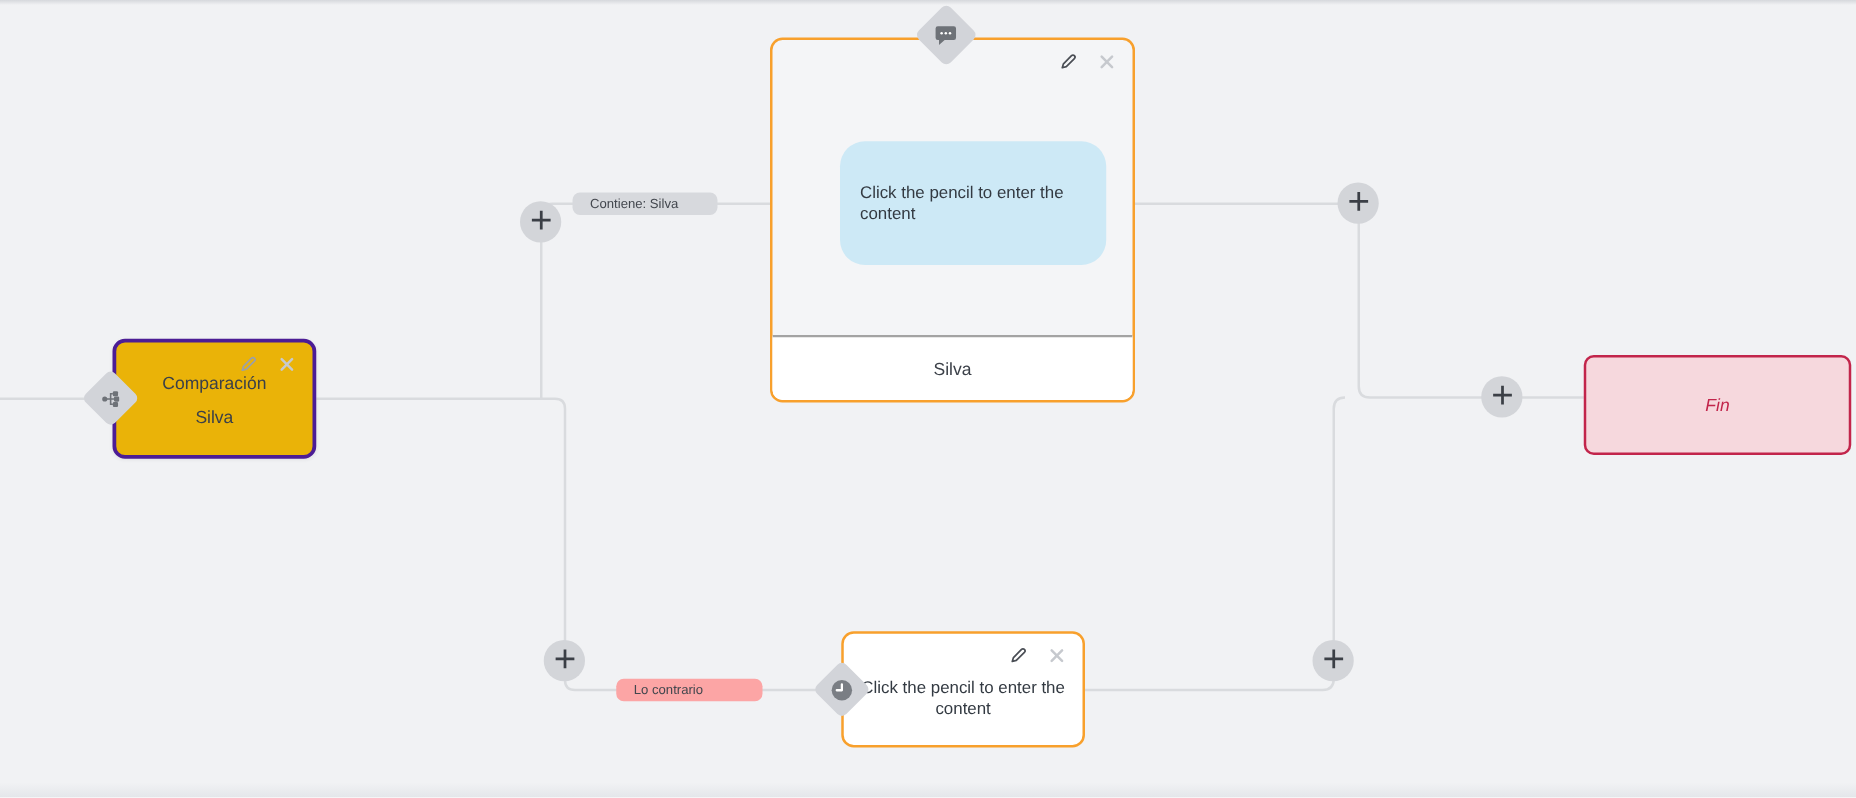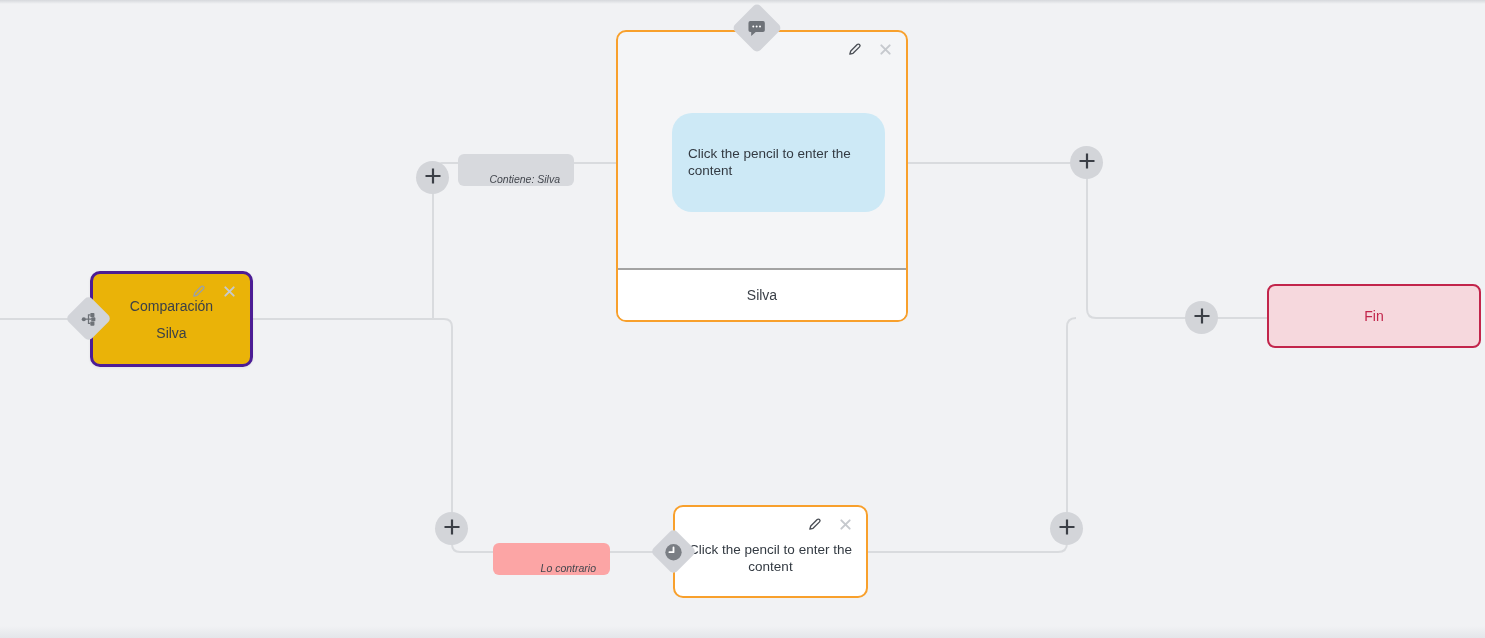--- a/index.html
+++ b/index.html
@@ -33,23 +33,23 @@
     border-top:2px solid #a3a3a3; border-radius:0 0 8px 8px;
     display:flex; align-items:center; justify-content:center; font-size:14px; color:#3b4048; }
 
   
   .delay-node { left:673px; top:505px; width:195px; height:93px; background:#fff;
     border:2px solid #f8a02c; z-index:5; display:flex; align-items:center; justify-content:center; }
   .delay-node .node-text { width:165px; text-align:center; font-size:13.5px; line-height:1.25;
     color:#333a42; margin-top:14px; }
 
   
-  .end-node { left:1267px; top:284px; width:214px; height:64px; background:#f6d8dd;
+  .end-node { left:1267px; top:284px; width:214px; height:80px; background:#f6d8dd;
     border:2px solid #c2254b; border-radius:8px; z-index:5;
-    display:flex; align-items:center; justify-content:center; font-size:14px; color:#c2254b; }
+    display:flex; align-items:center; justify-content:center; font-size:14px; color:#c2254b;font-style:italic; }
 
   
   .node-actions { position:absolute; top:10px; right:12px; display:flex; gap:13px; z-index:6; }
   .icon-btn { width:18px; height:18px; display:flex; align-items:center; justify-content:center;
     background:none; border:none; cursor:pointer; padding:0; }
   .pencil-dark { color:#4a4e55; } .pencil-light { color:#9ba0a8; }
   .x-light { color:#c6c9ce; }
 
   
   .diamond { position:absolute; background:#d2d4d9; border-radius:5px; transform:rotate(45deg);
@@ -62,21 +62,21 @@
   
   .plus-btn { position:absolute; width:33px; height:33px; border-radius:50%; background:#d3d5d9;
     border:none; cursor:pointer; display:flex; align-items:center; justify-content:center;
     z-index:8; color:#3b3f46; padding:0; }
   .plus-1 { left:416px; top:161px; } .plus-2 { left:435px; top:512px; }
   .plus-3 { left:1070px; top:146px; } .plus-4 { left:1050px; top:512px; }
   .plus-5 { left:1185px; top:301px; }
 
   
   .edge-label { position:absolute; height:18px; line-height:18px; border-radius:6px;
-    font-size:10.5px; color:#43474e; text-align:right; z-index:6; padding:16px 14px;font-style:italic; }
+    font-size:10.5px; color:#43474e; text-align:left; z-index:6; padding:0 14px; }
   .edge-label.gray { left:458px; top:154px; width:116px; background:#d7d9dd; }
   .edge-label.white { left:493px; top:543px; width:117px; background:#fca5a5; }
 </style>
 </head>
 <body>
 
 <div class="canvas">
 
   <svg class="edges" width="1485" height="638">
     <path d="M0 319 H72"></path>

